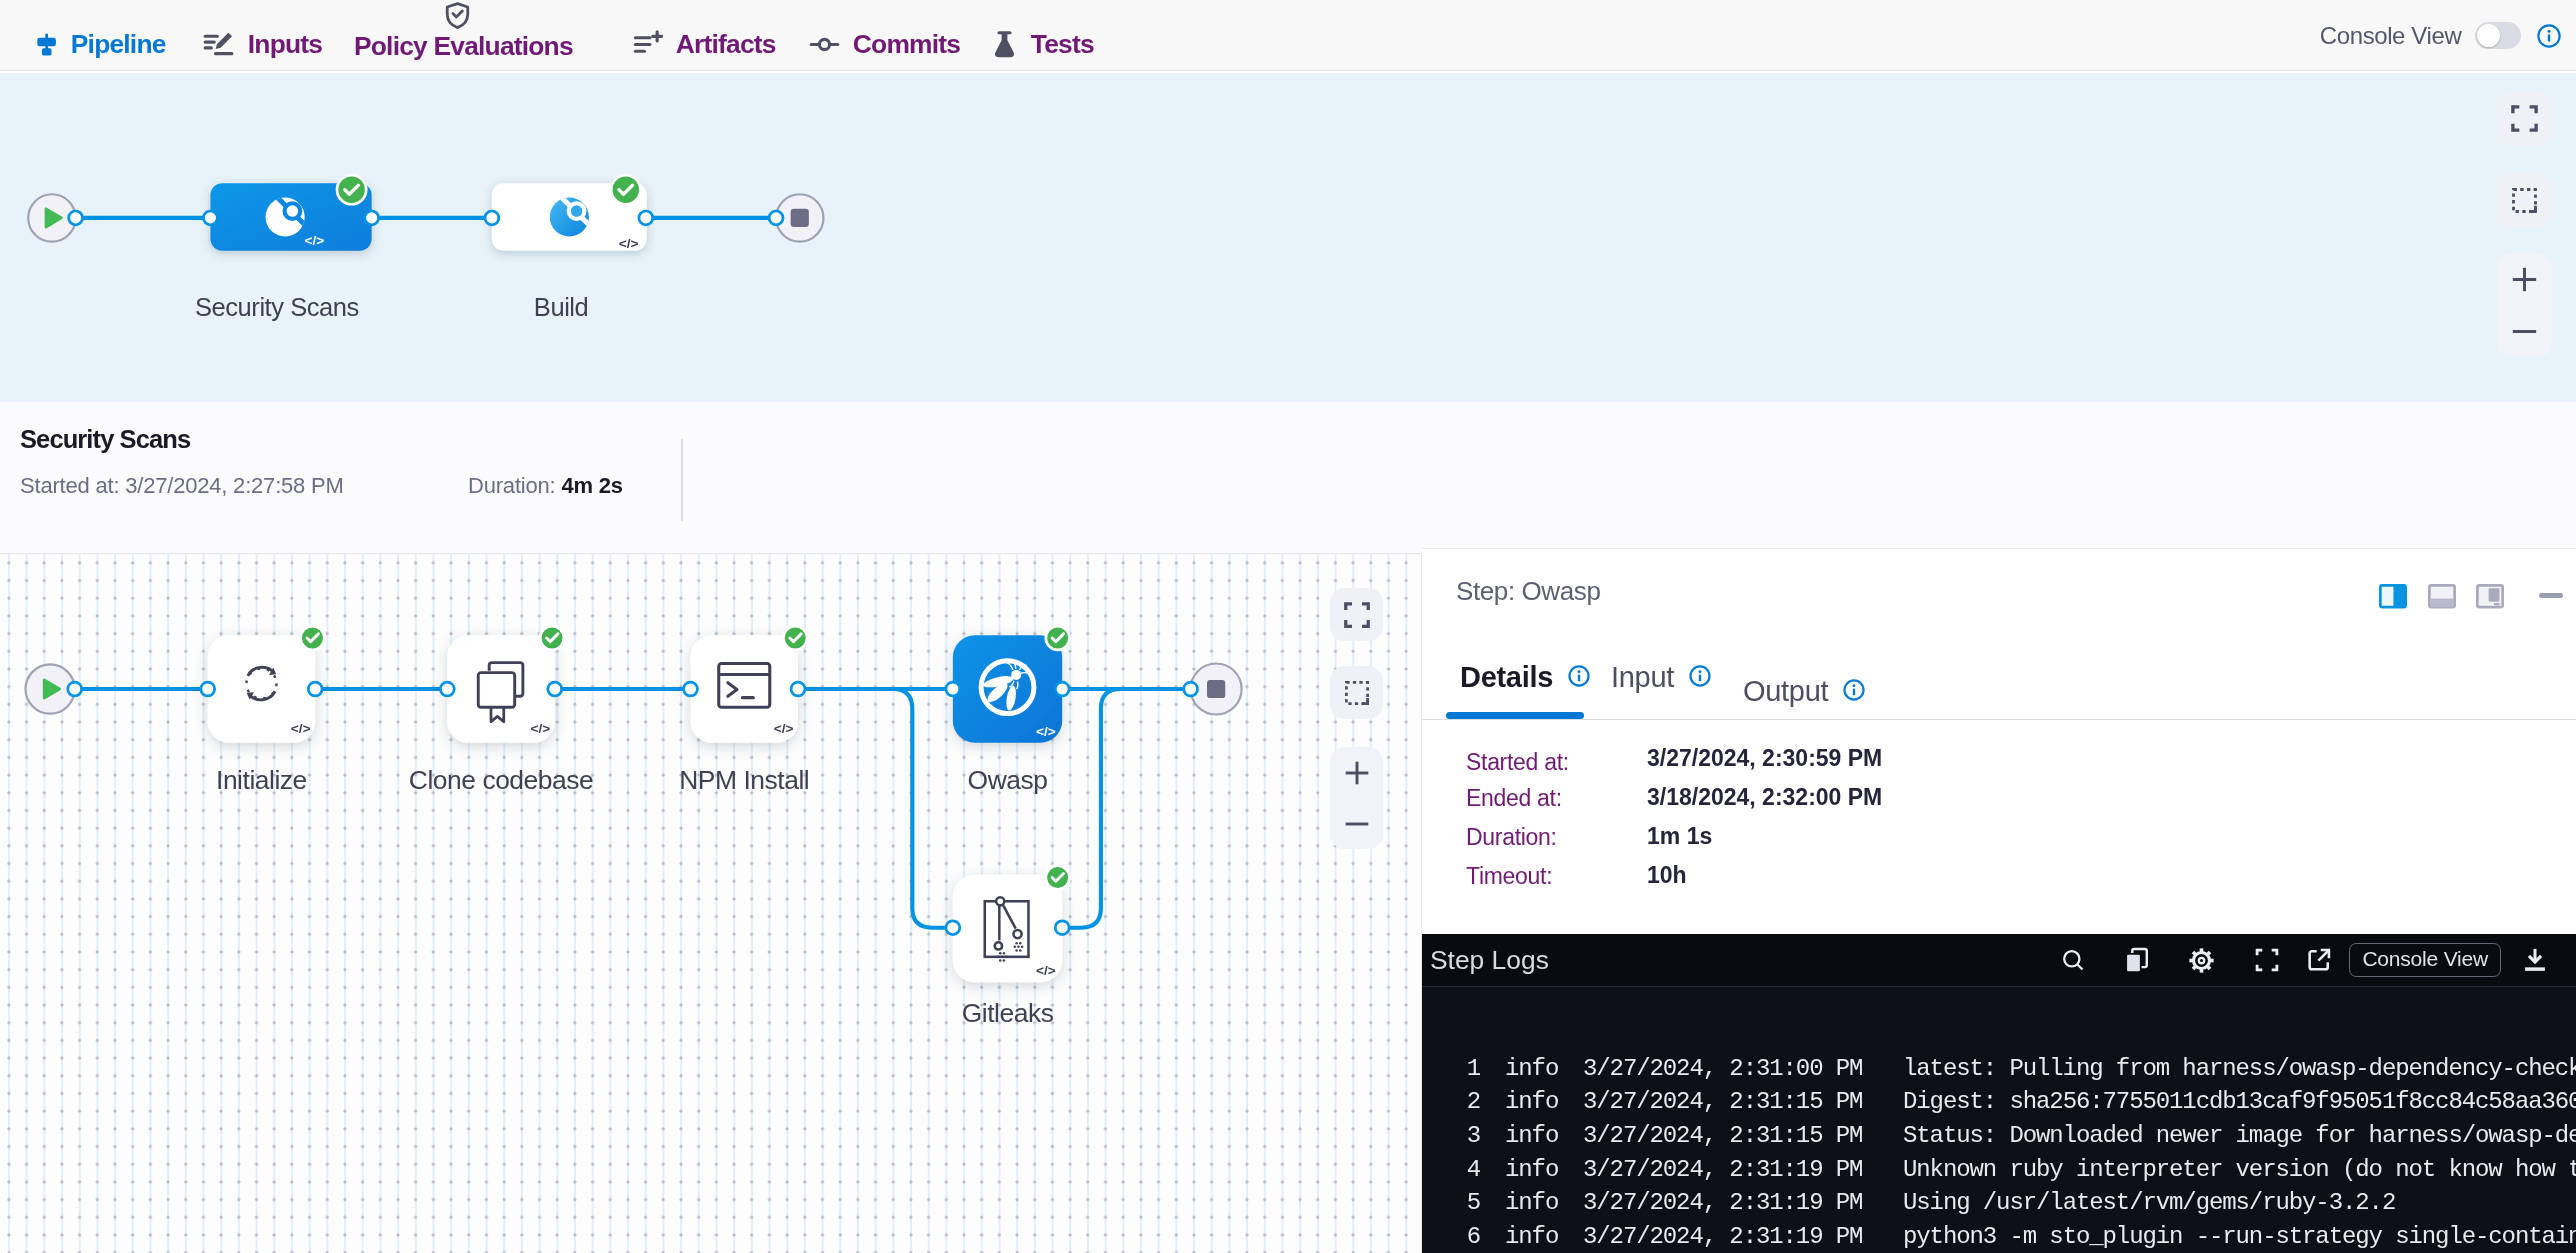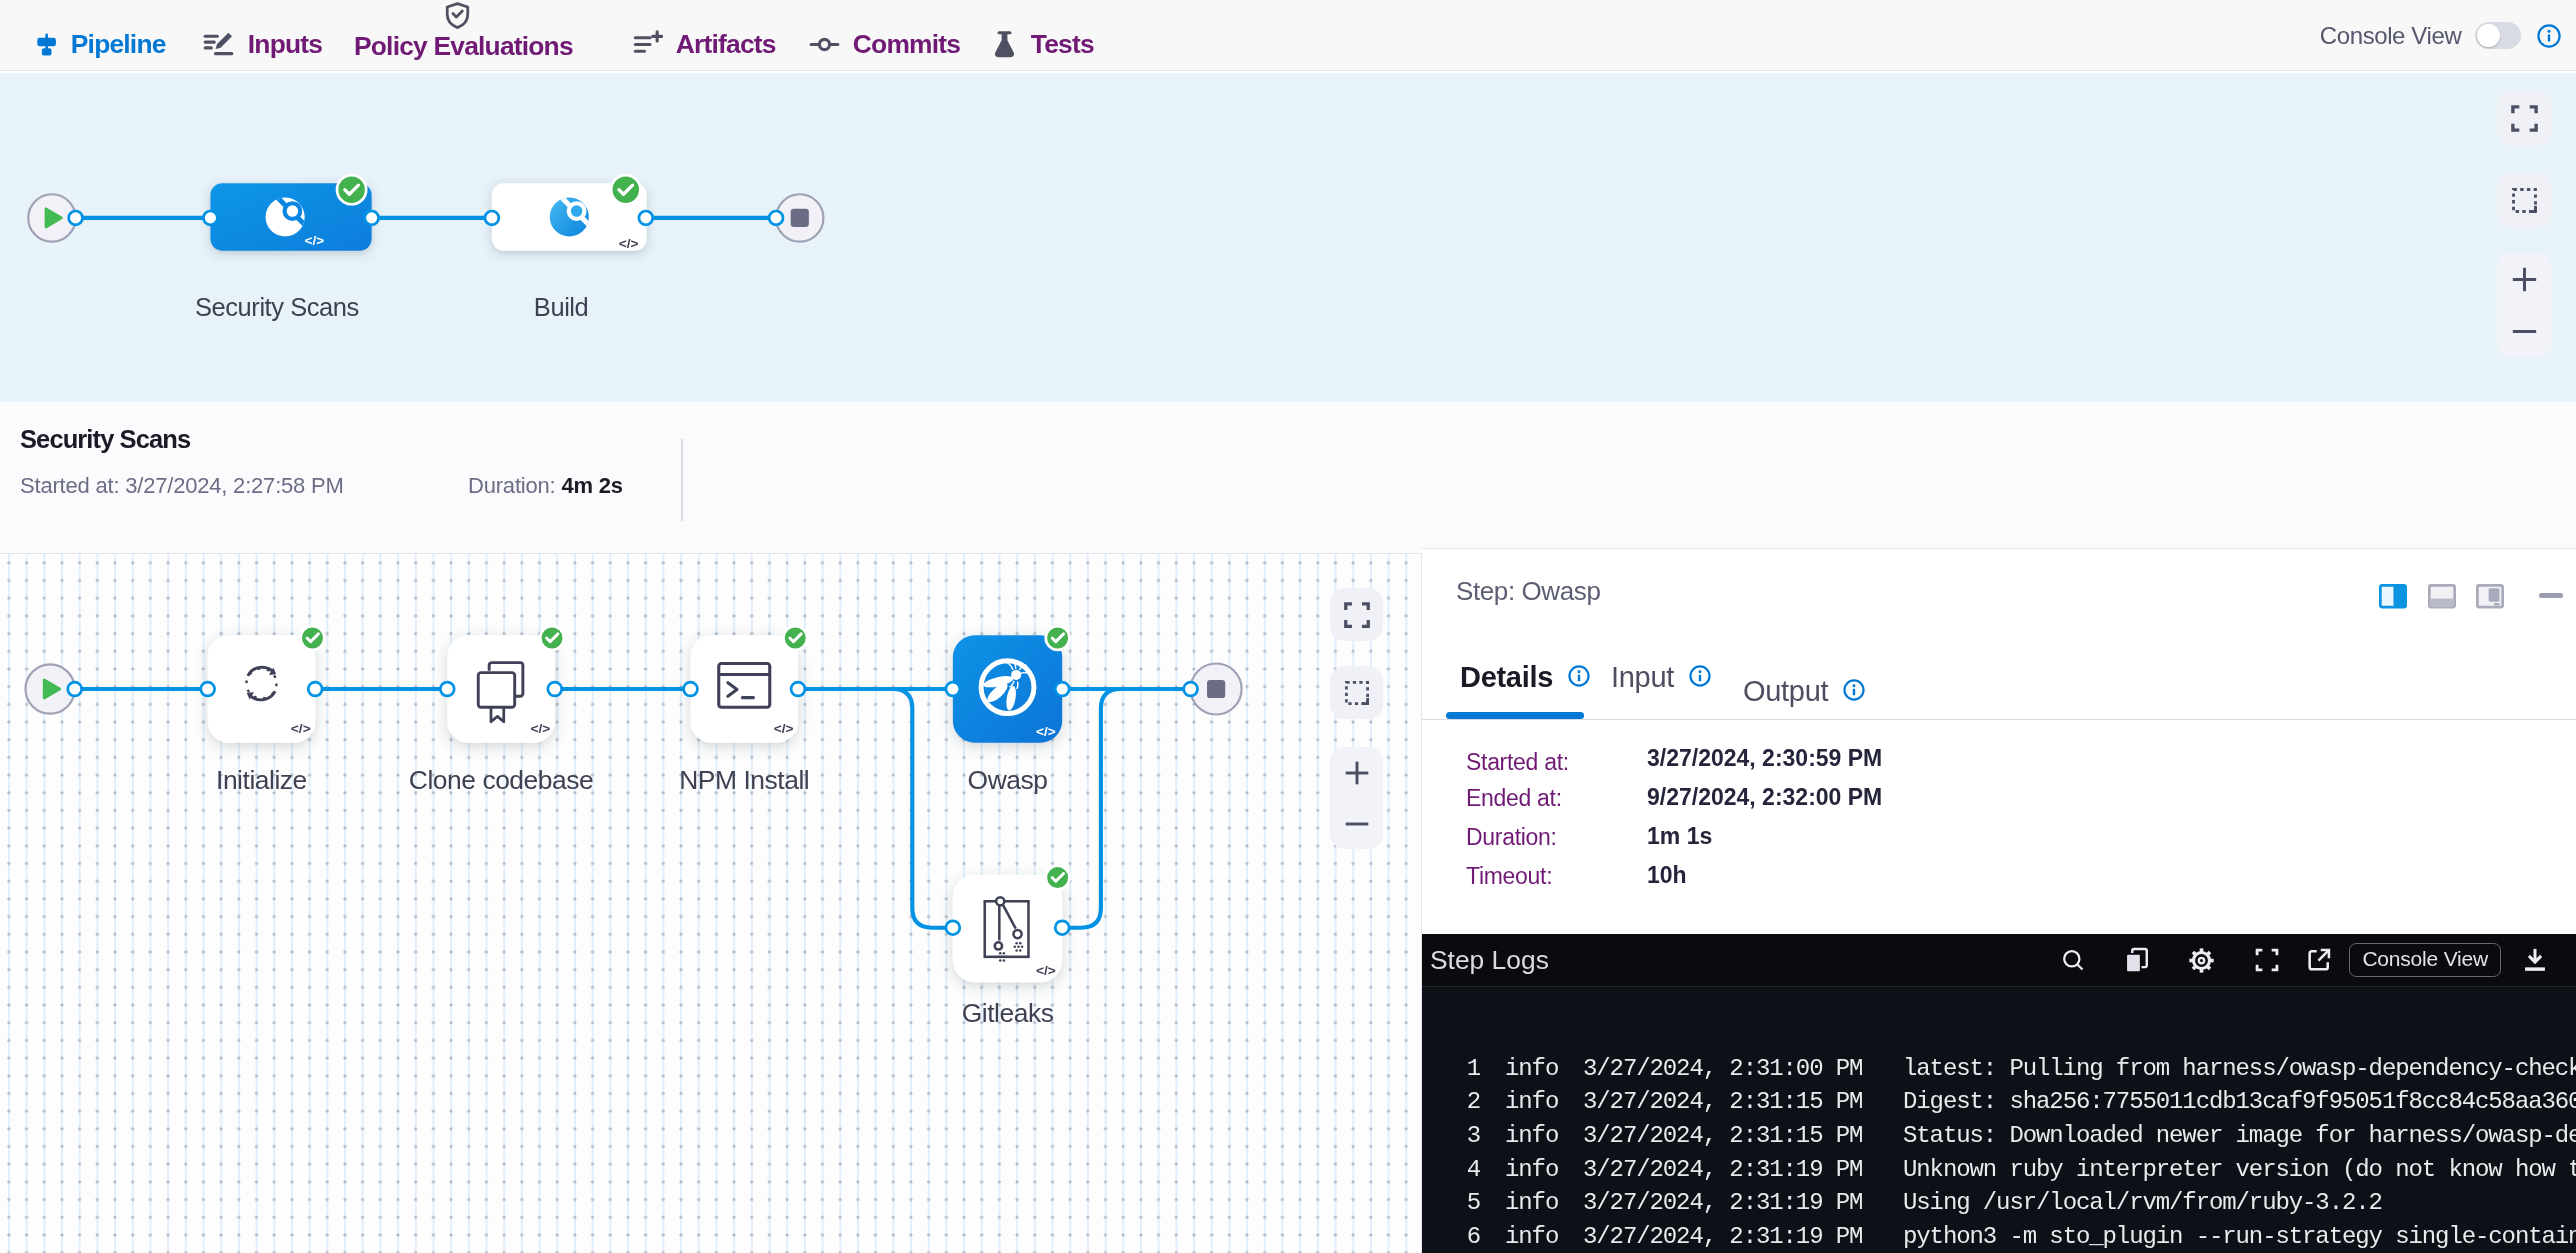--- a/index.html
+++ b/index.html
@@ -458,21 +458,21 @@
               <circle cx="12" cy="12" r="10.4" fill="none" stroke="#0278d5" stroke-width="2.4"></circle>
               <circle cx="12" cy="7.4" r="1.6" fill="#0278d5"></circle>
               <rect x="10.7" y="10.4" width="2.6" height="7.4" rx="1.3" fill="#0278d5"></rect>
             </svg></span>
         </div>
       <div id="ptab-under"></div>
     </div>
     <div class="drow" style="top:200px;">Started at:</div>
       <div class="dval" style="top:196px;">3/27/2024, 2:30:59 PM</div>
     <div class="drow" style="top:236px;">Ended at:</div>
-      <div class="dval" style="top:235px;">9/27/2024, 2:32:00 PM</div>
+      <div class="dval" style="top:235px;">3/18/2024, 2:32:00 PM</div>
     <div class="drow" style="top:275px;">Duration:</div>
       <div class="dval" style="top:274px;">1m 1s</div>
     <div class="drow" style="top:314px;">Timeout:</div>
       <div class="dval" style="top:313px;">10h</div>
   </div>
 
   <div id="logs">
     <div id="loghead">
       <span class="title">Step Logs</span>
       <span class="icons">
@@ -515,19 +515,19 @@
             <path d="M6.8 8.5 L12 13.7 L17.2 8.5"></path>
             <path d="M3.5 19.8 H20.5" stroke-width="3"></path>
           </svg>
         </span>
     </div>
     <div id="logbody">
       <div class="lrow" style="top:66px;"><span class="lnum">1</span><span class="linfo">info</span><span class="ldate">3/27/2024, 2:31:00 PM</span><span class="lmsg">latest: Pulling from harness/owasp-dependency-check-job-runner</span></div>
       <div class="lrow" style="top:99px;"><span class="lnum">2</span><span class="linfo">info</span><span class="ldate">3/27/2024, 2:31:15 PM</span><span class="lmsg">Digest: sha256:7755011cdb13caf9f95051f8cc84c58aa3608bce35d71da2</span></div>
       <div class="lrow" style="top:133px;"><span class="lnum">3</span><span class="linfo">info</span><span class="ldate">3/27/2024, 2:31:15 PM</span><span class="lmsg">Status: Downloaded newer image for harness/owasp-dependency-che</span></div>
       <div class="lrow" style="top:167px;"><span class="lnum">4</span><span class="linfo">info</span><span class="ldate">3/27/2024, 2:31:19 PM</span><span class="lmsg">Unknown ruby interpreter version (do not know how to handle ver</span></div>
-      <div class="lrow" style="top:200px;"><span class="lnum">5</span><span class="linfo">info</span><span class="ldate">3/27/2024, 2:31:19 PM</span><span class="lmsg">Using /usr/local/rvm/from/ruby-3.2.2</span></div>
+      <div class="lrow" style="top:200px;"><span class="lnum">5</span><span class="linfo">info</span><span class="ldate">3/27/2024, 2:31:19 PM</span><span class="lmsg">Using /usr/latest/rvm/gems/ruby-3.2.2</span></div>
       <div class="lrow" style="top:234px;"><span class="lnum">6</span><span class="linfo">info</span><span class="ldate">3/27/2024, 2:31:19 PM</span><span class="lmsg">python3 -m sto_plugin --run-strategy single-container</span></div>
     </div>
   </div>
 
 </div>
 
 
 </body></html>

